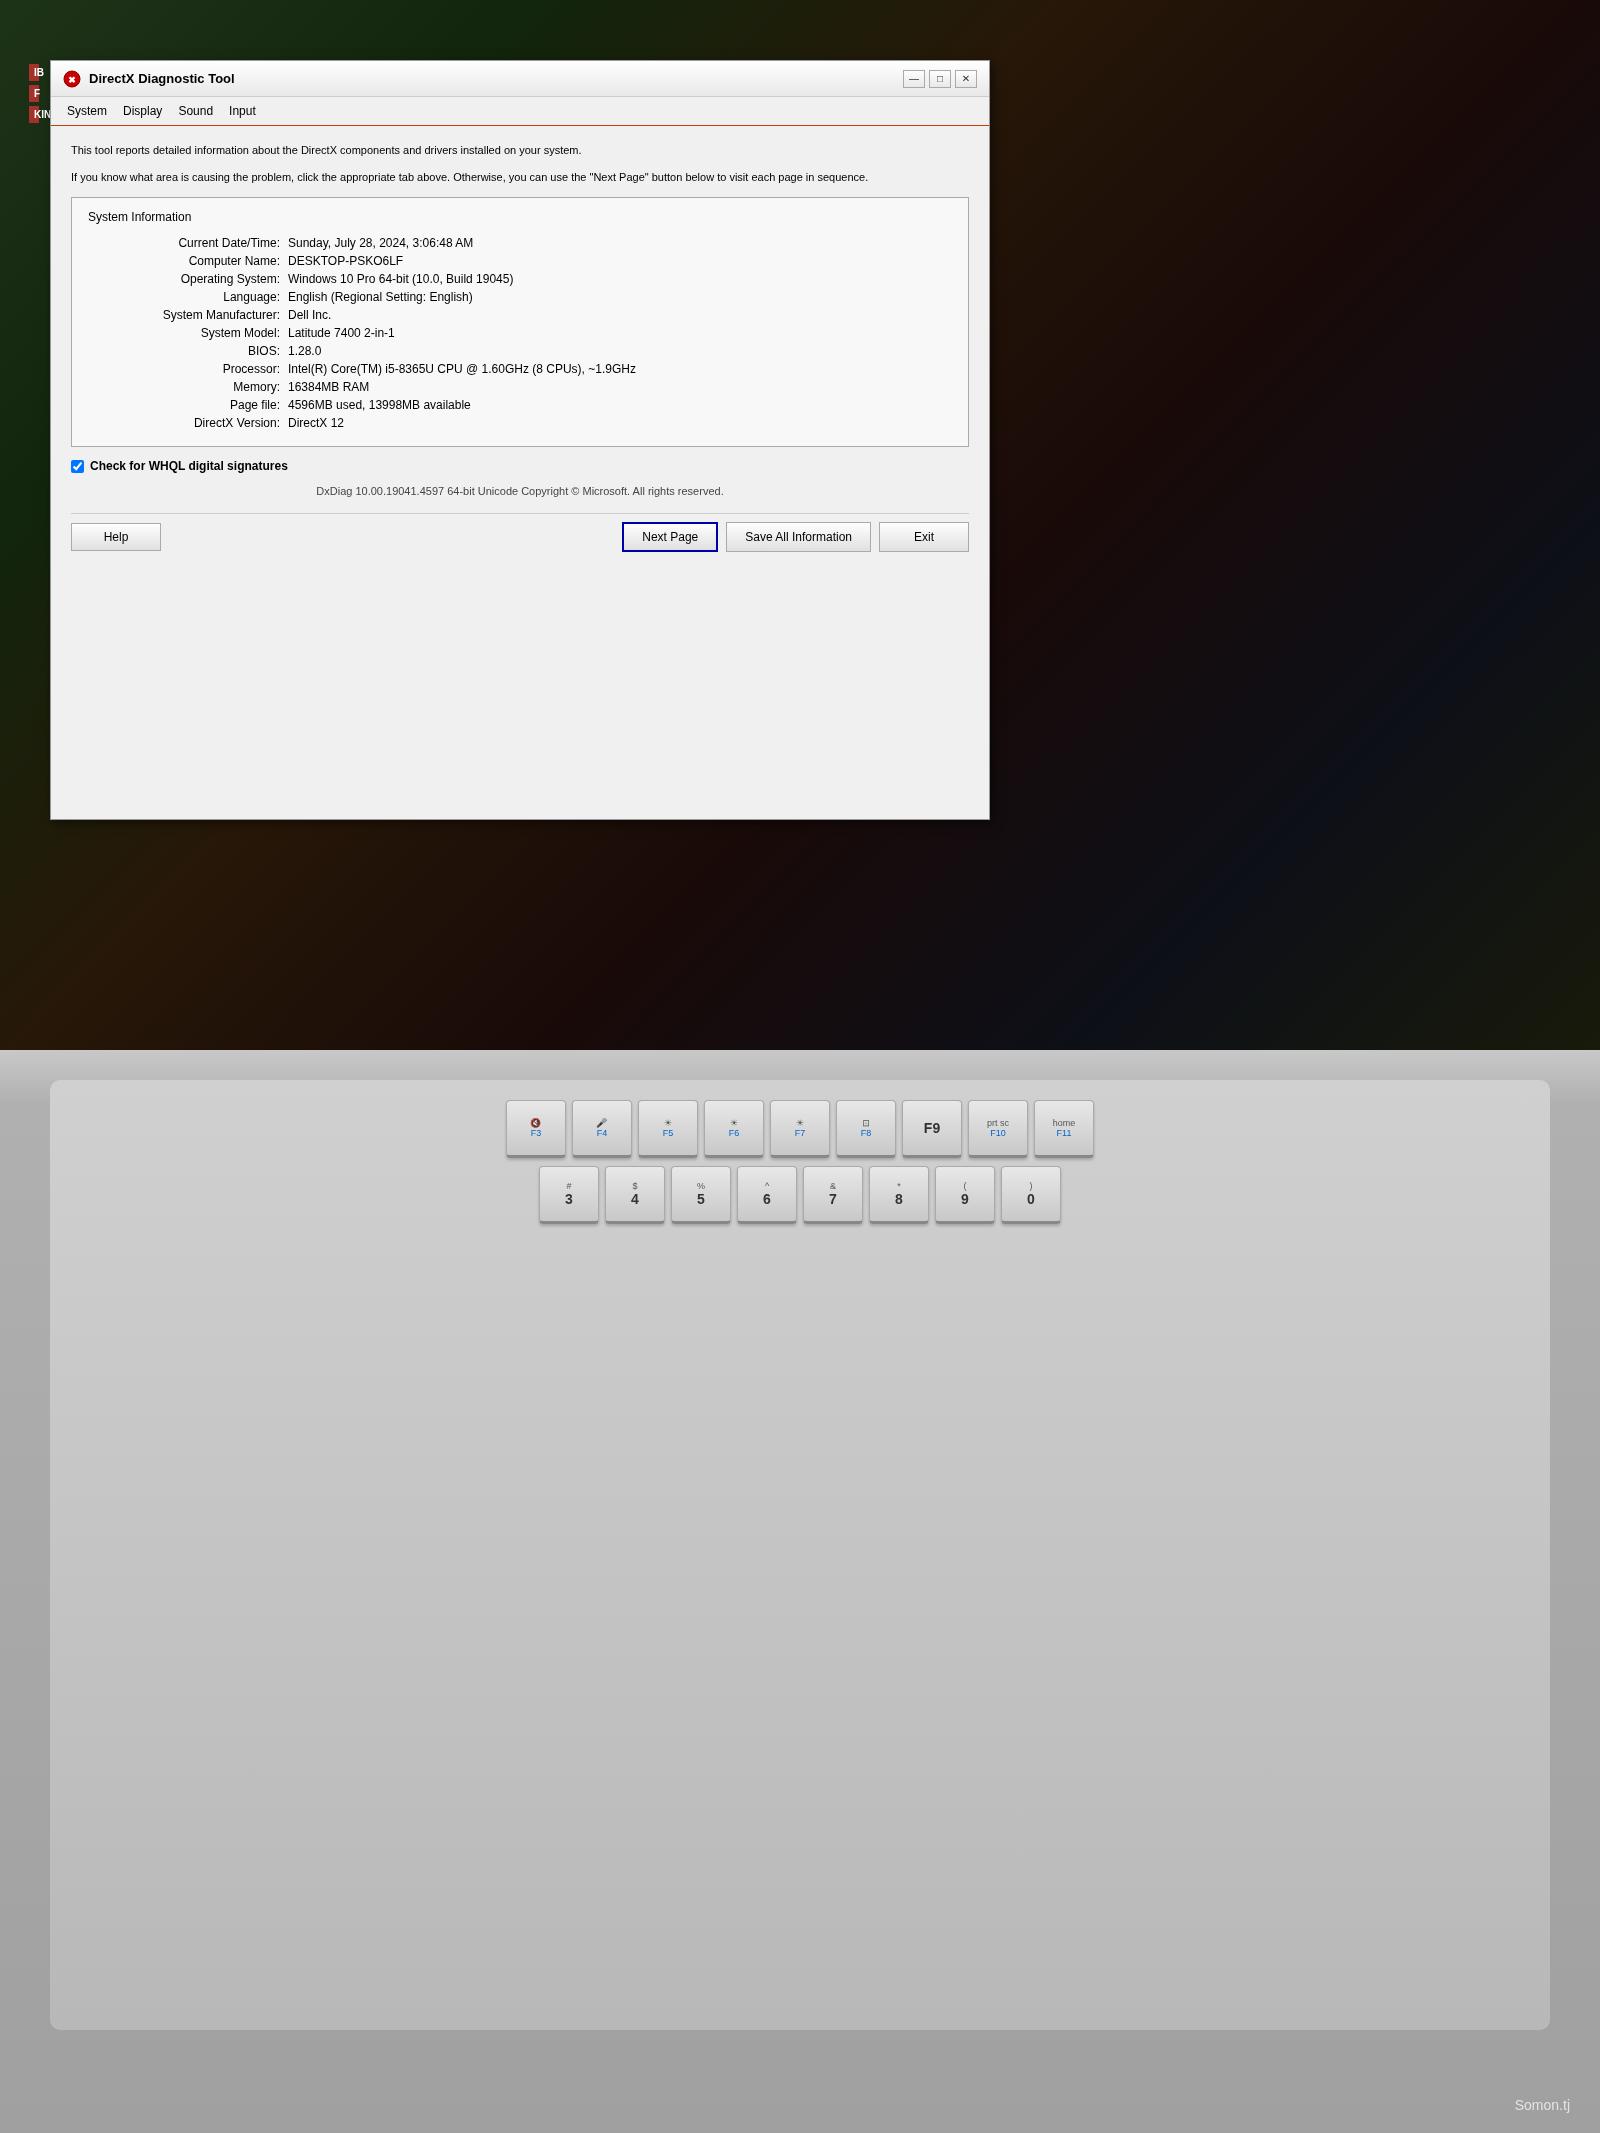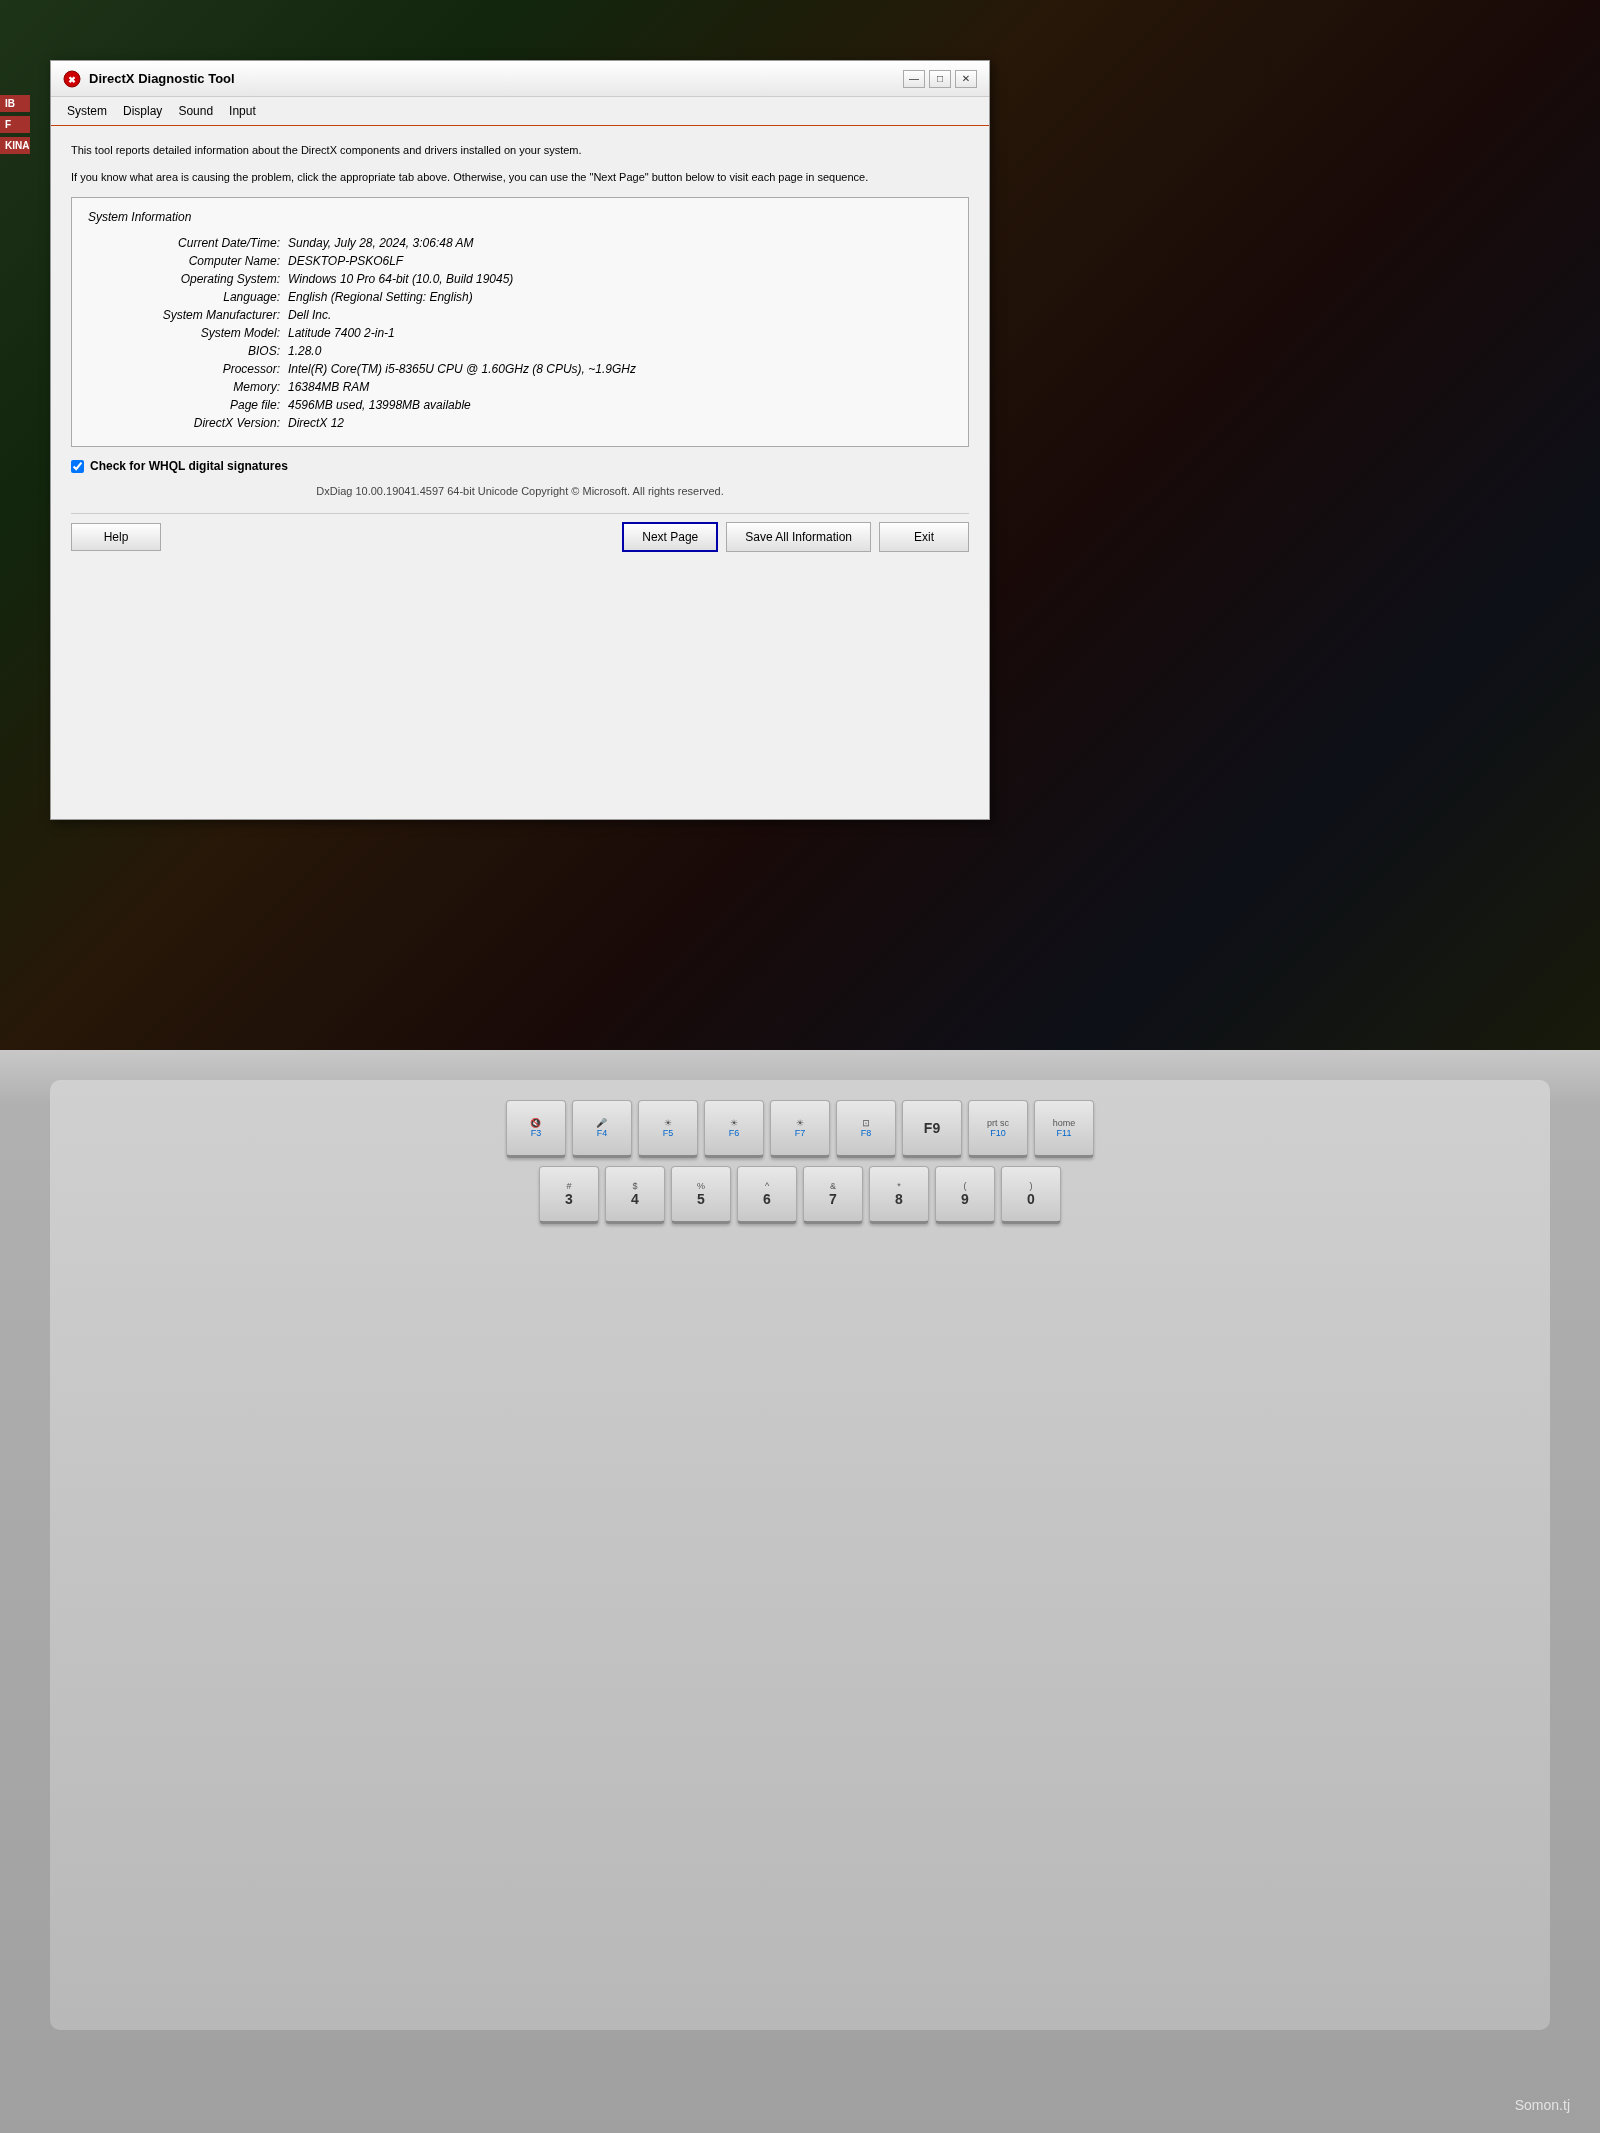--- a/index.html
+++ b/index.html
@@ -120,21 +120,20 @@
       margin-bottom: 10px;
       line-height: 1.5;
     }
 
     
     .sys-info-box {
       border: 1px solid #aaa;
       background: #f8f8f8;
       padding: 12px 16px;
       margin: 12px 0;
-      font-style: italic;
     }
 
     .sys-info-title {
       font-size: 12px;
       color: #000;
       margin-bottom: 12px;
     }
 
     .info-table {
       width: 100%;
@@ -331,22 +330,23 @@
       right: 30px;
       color: rgba(255,255,255,0.7);
       font-size: 14px;
       font-weight: 500;
     }
 
     
     .left-sidebar {
       position: absolute;
       left: 0;
-      top: 95px;
+      top: 64px;
       width: 30px;
+      padding-left: 29px;
     }
 
     .sidebar-item-left {
       background: rgba(200,50,50,0.8);
       color: white;
       font-size: 10px;
       padding: 3px 5px;
       margin-bottom: 4px;
       font-weight: bold;
     }

